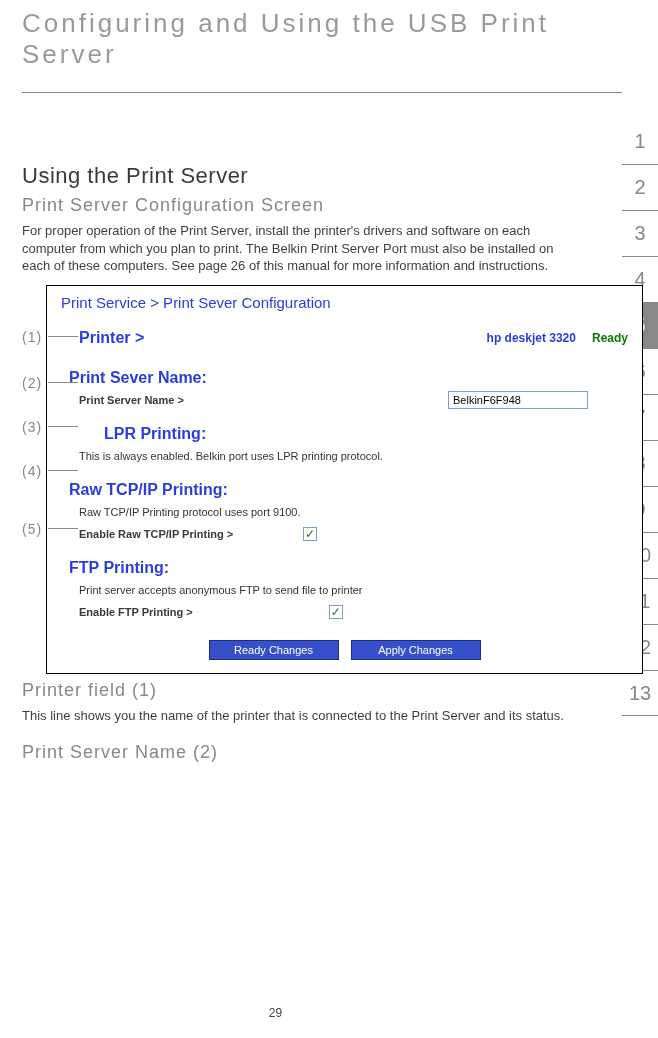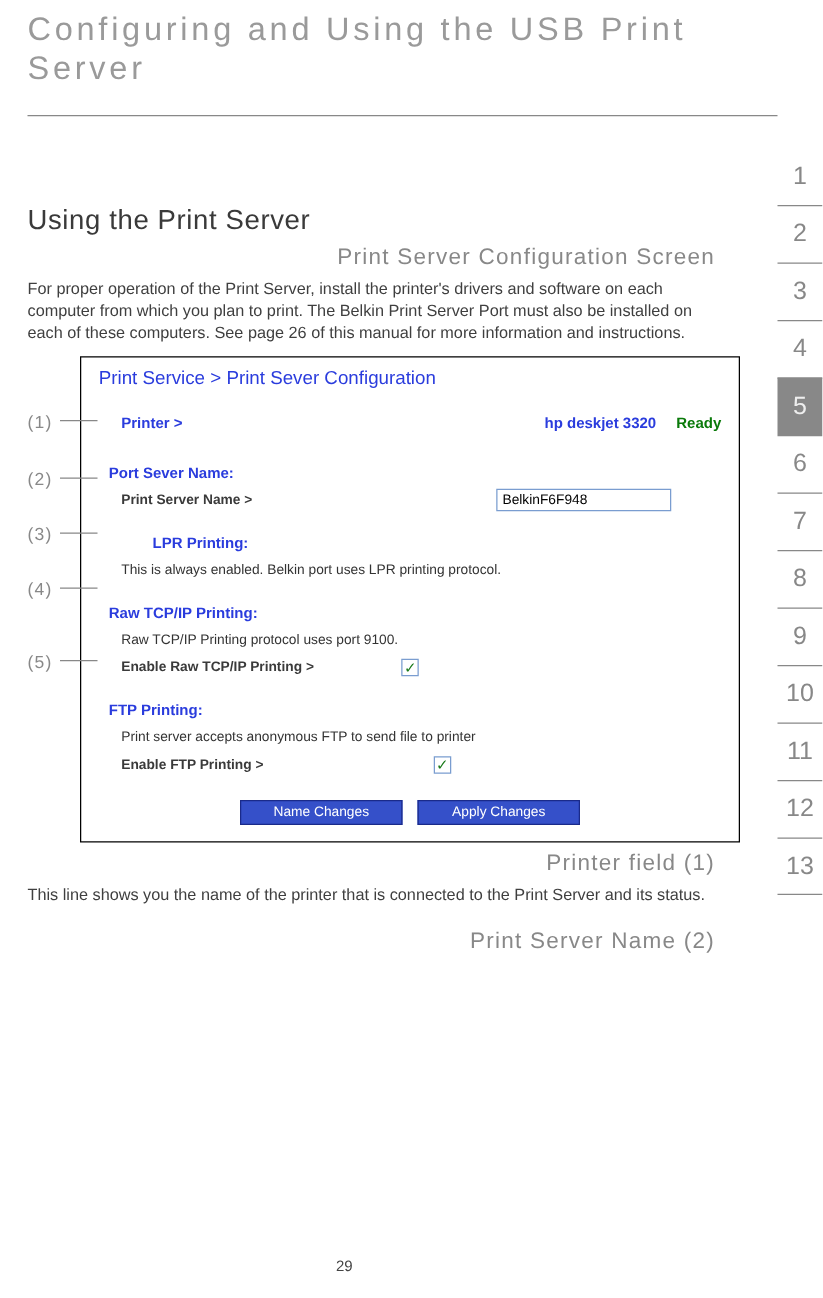--- a/index.html
+++ b/index.html
@@ -57,21 +57,20 @@
     letter-spacing: 0.5px;
     color: #3a3a3a;
     margin-bottom: 6px;
   }
   .h3 {
     font-family: "Arial Narrow", Arial, sans-serif;
     font-size: 18px;
     letter-spacing: 1px;
     color: #888;
     margin-bottom: 6px;
-    text-align: right;
   }
   .body-text {
     font-size: 13px;
     line-height: 1.35;
     margin-bottom: 10px;
     color: #3f3f3f;
   }
   .callout-label {
     width: 26px;
     font-family: "Arial Narrow", Arial, sans-serif;
@@ -81,40 +80,40 @@
     text-align: left;
   }
   .callout-line {
     width: 30px;
     height: 1px;
     background: #888;
     flex-shrink: 0;
   }
   .screenshot-box {
     border: 1px solid #000;
-    width: 528px;
-    margin-left: 42px;
+    width: 597px;
+    margin-left: 24px;
     padding: 8px 14px 12px 14px;
     background: #fff;
     font-family: Verdana, Arial, sans-serif;
   }
   .screenshot-title {
     color: #2a3cdd;
     font-size: 15px;
     margin-bottom: 16px;
   }
   .ss-row {
     display: flex;
     align-items: center;
     min-height: 22px;
     font-size: 12px;
   }
   .ss-label-blue {
     color: #2a3cdd;
-    font-size: 12px;
+    font-size: 16px;
   }
   .ss-label-blue.bold { font-weight: bold; }
   .ss-sub {
     font-size: 11px;
     color: #333;
     margin-left: 18px;
   }
   .ss-bold {
     font-weight: bold;
     font-size: 11px;
@@ -239,21 +238,21 @@
       <div class="screenshot-title">Print Service &gt; Print Sever Configuration</div>
 
       <div class="ss-row" style="margin-left:18px;margin-bottom:18px;">
         <span class="ss-label-blue bold">Printer &gt;</span>
         <span style="flex:1;"></span>
         <span class="ss-printer">hp deskjet 3320</span>
         <span class="ss-ready">Ready</span>
       </div>
 
       <div class="ss-row">
-          <span class="ss-label-blue bold" style="margin-left:8px;">Port Sever Name:</span>
+          <span class="ss-label-blue bold" style="margin-left:8px;">Print Sever Name:</span>
         </div>
       <div class="ss-row" style="margin-bottom:12px;">
         <span class="ss-bold">Print Server Name &gt;</span>
         <span style="flex:1;"></span>
         <input class="ss-input" value="BelkinF6F948" style="">
         <span style="width:40px;"></span>
       </div>
 
       <div class="ss-row">
           <span class="ss-label-blue bold" style="margin-left:8px;padding-left:35px;">LPR Printing:</span>
@@ -280,21 +279,21 @@
       <div class="ss-row">
           <span class="ss-sub">Print server accepts anonymous FTP to send file to printer</span>
         </div>
       <div class="ss-row" style="margin-bottom:16px;">
         <span class="ss-bold">Enable FTP Printing &gt;</span>
         <span style="width:136px;"></span>
         <span class="ss-checkbox">✓</span>
       </div>
 
       <div class="ss-row" style="justify-content:center;">
-        <span class="ss-button">Name Changes</span>
+        <span class="ss-button">Ready Changes</span>
         <span class="ss-button">Apply Changes</span>
       </div>
     </div>
   </div>
 
   <div class="h3" style="margin-top:4px;">Printer field (1)</div>
   <div class="body-text">This line shows you the name of the printer that is connected to the Print Server and its status.</div>
 
   <div class="h3" style="margin-top:18px;">Print Server Name (2)</div>
 </div>

